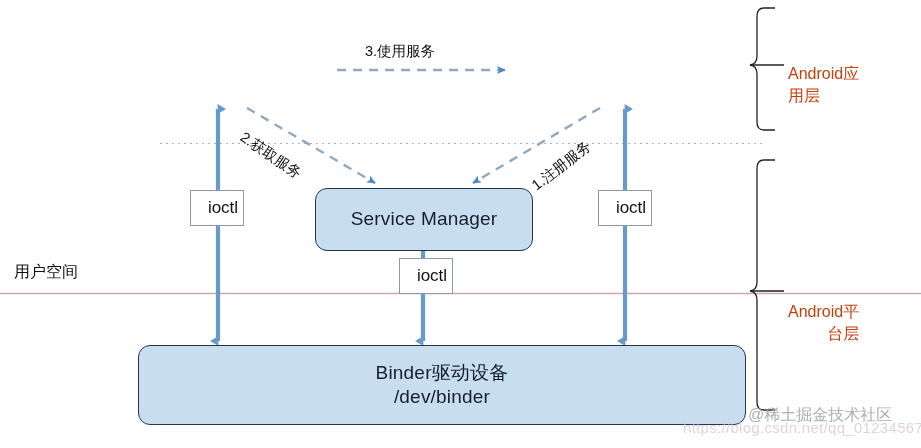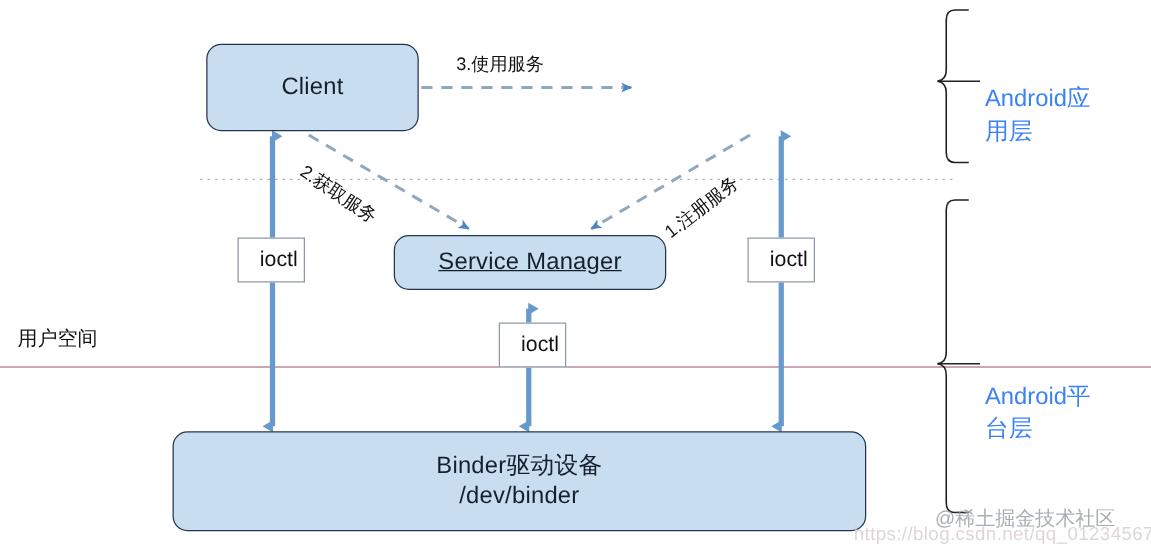--- a/index.html
+++ b/index.html
@@ -74,22 +74,22 @@
   .side-label {
     position: absolute;
     font-size: 16px;
     color: #111111;
     line-height: 1.34;
     white-space: pre-line;
     z-index: 5;
   }
   .brace-label {
     position: absolute;
-    font-size: 19px;
-    color: #3b82f6;
+    font-size: 16px;
+    color: #c2410c;
     line-height: 1.36;
     white-space: pre-line;
     z-index: 5;
   }
   .watermark {
     position: absolute;
     font-size: 16px;
     color: #9aa0a6;
     opacity: 0.85;
     white-space: nowrap;
@@ -145,30 +145,27 @@
 
     <line x1="600" y1="108" x2="473" y2="183" stroke="#8fa8bf" stroke-width="2.4" stroke-dasharray="9 7" marker-end="url(#dash-head)"></line>
 
     <path d="M775 8 L764 8 Q757 8 757 16 L757 56 Q757 64 750 65 Q757 66 757 74 L757 122 Q757 130 764 130 L775 130" fill="none" stroke="#222222" stroke-width="1.3"></path>
     <line x1="750" y1="65" x2="784" y2="65" stroke="#222222" stroke-width="1.3"></line>
 
     <path d="M775 160 L764 160 Q757 160 757 168 L757 282 Q757 290 750 291 Q757 292 757 300 L757 402 Q757 410 764 410 L775 410" fill="none" stroke="#222222" stroke-width="1.3"></path>
     <line x1="750" y1="291" x2="784" y2="291" stroke="#222222" stroke-width="1.3"></line>
   </svg>
 
-  <div class="node" style="left:165px; top:35px; width:170px; height:70px;">
-    <span class="node-label">Client</span>
-  </div>
-
-
-  <div class="node" style="left:315px; top:188px; width:218px; height:44px;text-decoration:underline;">
+
+
+  <div class="node" style="left:315px; top:188px; width:218px; height:63px;">
     <span class="node-label">Service Manager</span>
   </div>
 
-  <div class="node" style="left:138px; top:345px; width:555px; height:80px;">
+  <div class="node" style="left:138px; top:345px; width:608px; height:80px;">
     <span class="node-label">Binder驱动设备
 /dev/binder</span>
   </div>
 
   <div class="ioctl-box" style="left:190px; top:190px; width:54px; height:36px;">
     <span>ioctl</span>
   </div>
 
   <div class="ioctl-box" style="left:399px; top:258px; width:54px; height:36px;">
     <span>ioctl</span>
@@ -193,21 +190,21 @@
   <div class="side-label" style="left:14px; top:240px;text-align:center;">
     <span>用户空间</span>
   </div>
 
 
   <div class="brace-label" style="left:788px; top:41px;">
     <span>Android应
 用层</span>
   </div>
 
-  <div class="brace-label" style="left:788px; top:279px;">
+  <div class="brace-label" style="left:788px; top:279px;text-align:right;">
     <span>Android平
 台层</span>
   </div>
 
   <div class="watermark" style="left:748px; top:405px;">
     <span>@稀土掘金技术社区</span>
   </div>
 
   <div class="watermark-url" style="left:683px; top:419px;">
     <span>https://blog.csdn.net/qq_0123456789</span>

